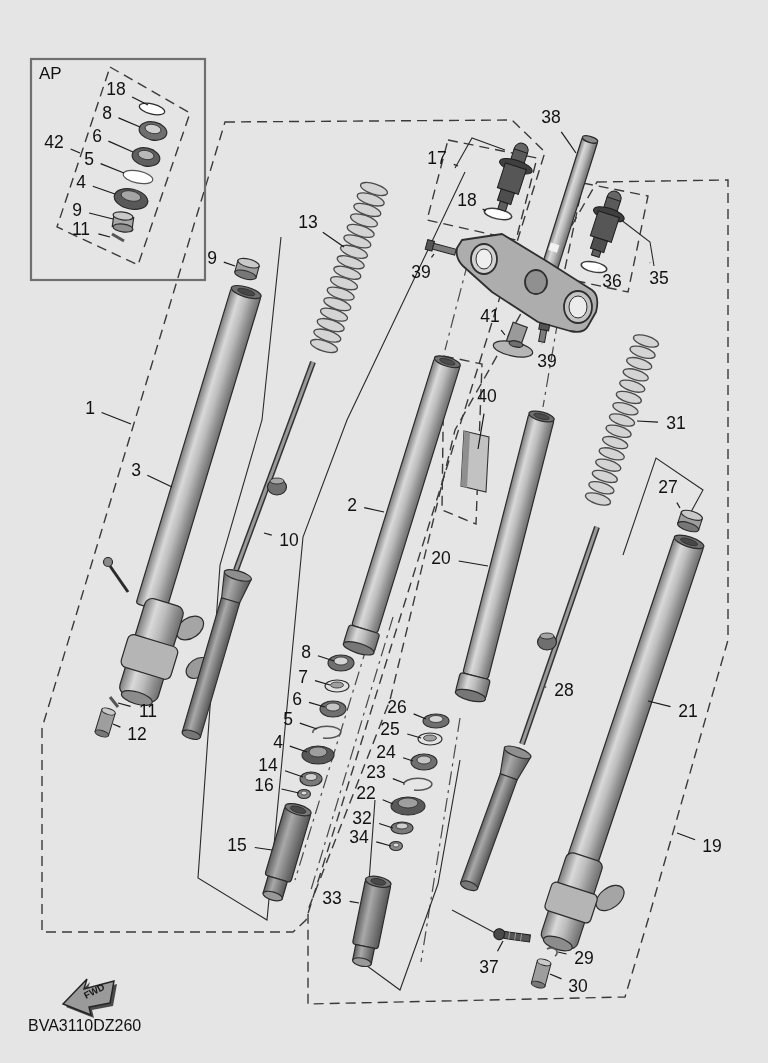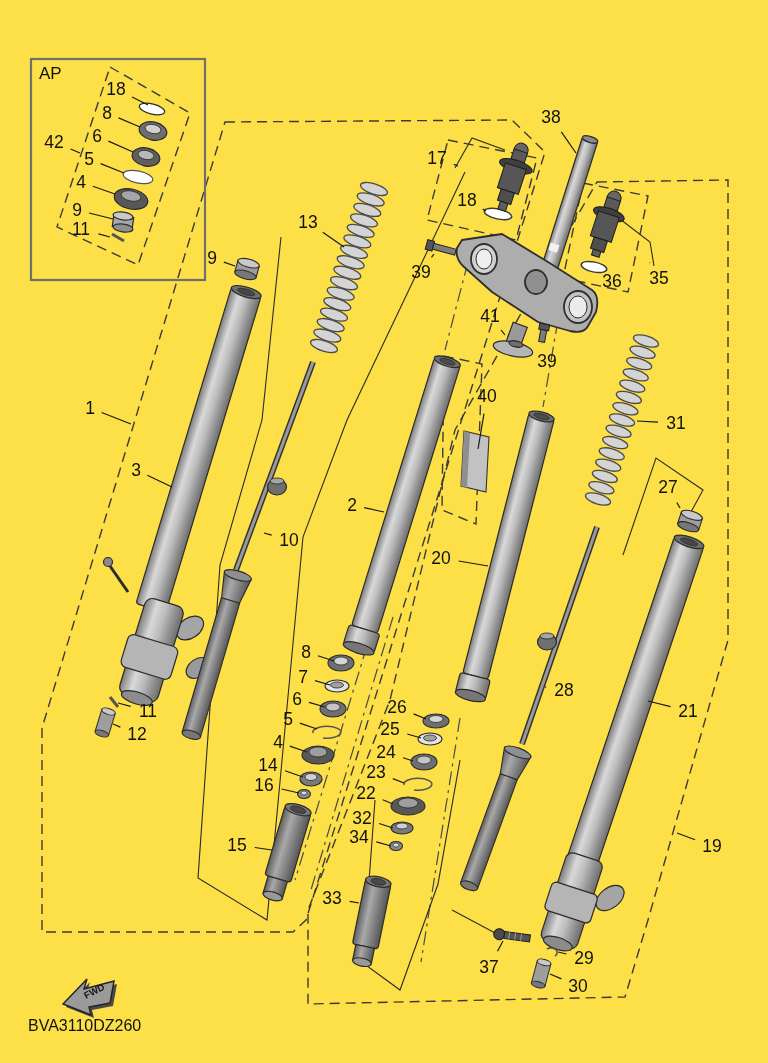--- a/index.html
+++ b/index.html
@@ -1,17 +1,17 @@
 <!DOCTYPE html>
 <html><head>
 <meta charset="utf-8">
 <style>
   html,body{margin:0;padding:0;background:#ffffff;}
   body{font-family:"Liberation Sans", sans-serif;}
-  .stage{position:relative;width:768px;height:1063px;background:#fde047;overflow:hidden;}
+  .stage{position:relative;width:768px;height:1063px;background:#e5e5e5;overflow:hidden;}
   svg{display:block;}
   text{font-family:"Liberation Sans", sans-serif;}
   .callout-text{font-size:17.5px;fill:#111;}
   .code-text{font-size:16px;fill:#111;}
   .ap-text{font-size:17px;fill:#111;}
   .fwd-text{font-size:9.5px;font-weight:bold;fill:#161616;}
 </style>
 </head>
 <body>
 

